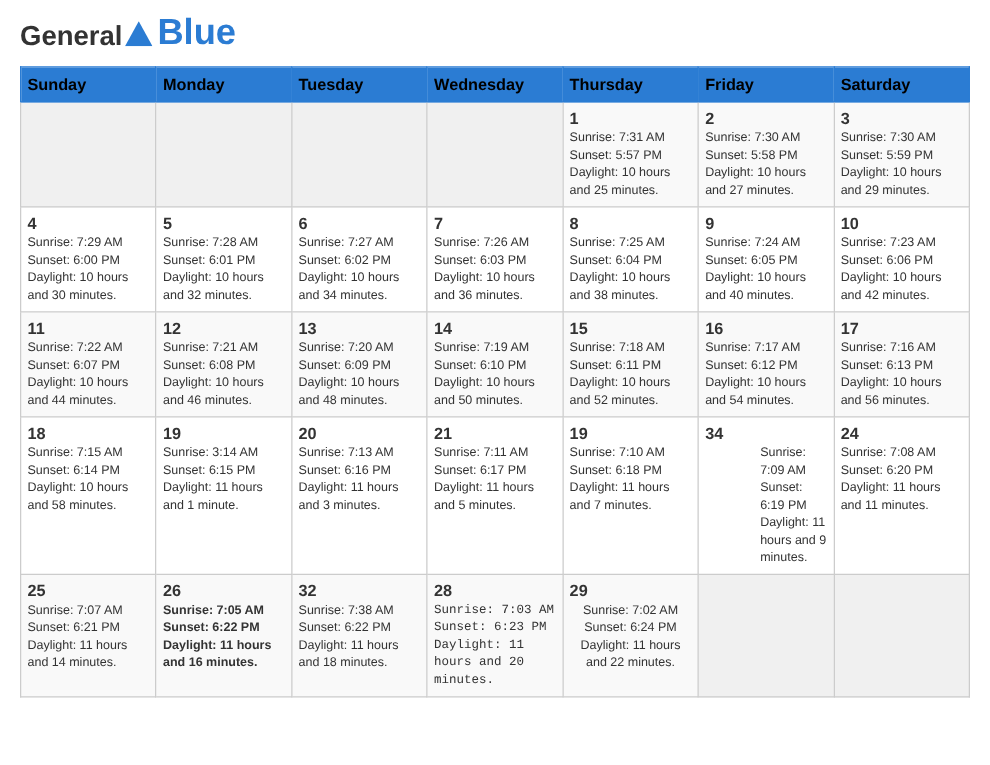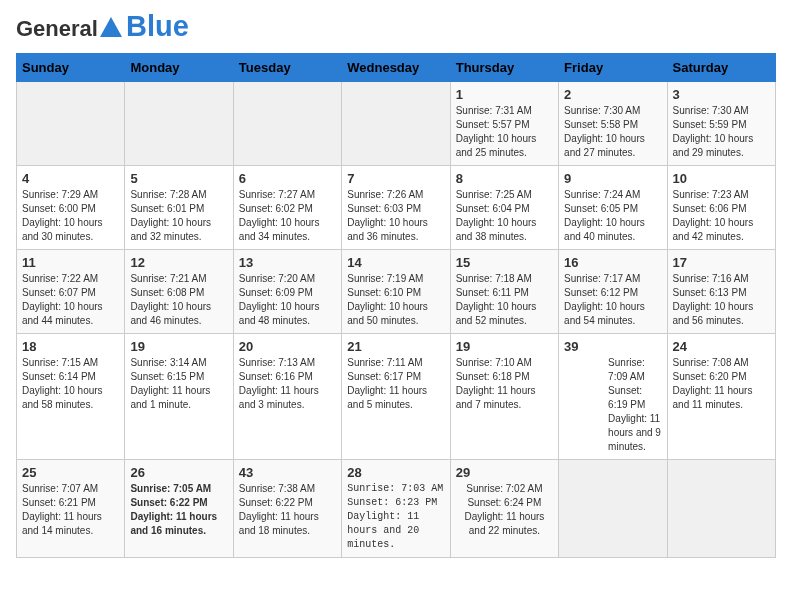--- a/index.html
+++ b/index.html
@@ -243,21 +243,21 @@
 Sunset: 6:17 PM
 Daylight: 11 hours and 5 minutes.</div>
         </td>
         <td>
           <span class="day-num">19</span>
           <div class="day-info" style="white-space: pre-line;">Sunrise: 7:10 AM
 Sunset: 6:18 PM
 Daylight: 11 hours and 7 minutes.</div>
         </td>
         <td>
-          <span class="day-num">39</span>
+          <span class="day-num">34</span>
           <div class="day-info" style="white-space: pre-line; margin-left: 44px;">Sunrise: 7:09 AM
 Sunset: 6:19 PM
 Daylight: 11 hours and 9 minutes.</div>
         </td>
         <td>
           <span class="day-num">24</span>
           <div class="day-info" style="white-space: pre-line;">Sunrise: 7:08 AM
 Sunset: 6:20 PM
 Daylight: 11 hours and 11 minutes.</div>
         </td>
@@ -269,21 +269,21 @@
 Sunset: 6:21 PM
 Daylight: 11 hours and 14 minutes.</div>
         </td>
         <td>
           <span class="day-num">26</span>
           <div class="day-info" style="white-space: pre-line; font-weight: bold;">Sunrise: 7:05 AM
 Sunset: 6:22 PM
 Daylight: 11 hours and 16 minutes.</div>
         </td>
         <td>
-          <span class="day-num">43</span>
+          <span class="day-num">32</span>
           <div class="day-info" style="white-space: pre-line;">Sunrise: 7:38 AM
 Sunset: 6:22 PM
 Daylight: 11 hours and 18 minutes.</div>
         </td>
         <td>
           <span class="day-num">28</span>
           <div class="day-info" style="white-space: pre-line; font-family: Liberation Mono, monospace;">Sunrise: 7:03 AM
 Sunset: 6:23 PM
 Daylight: 11 hours and 20 minutes.</div>
         </td>

